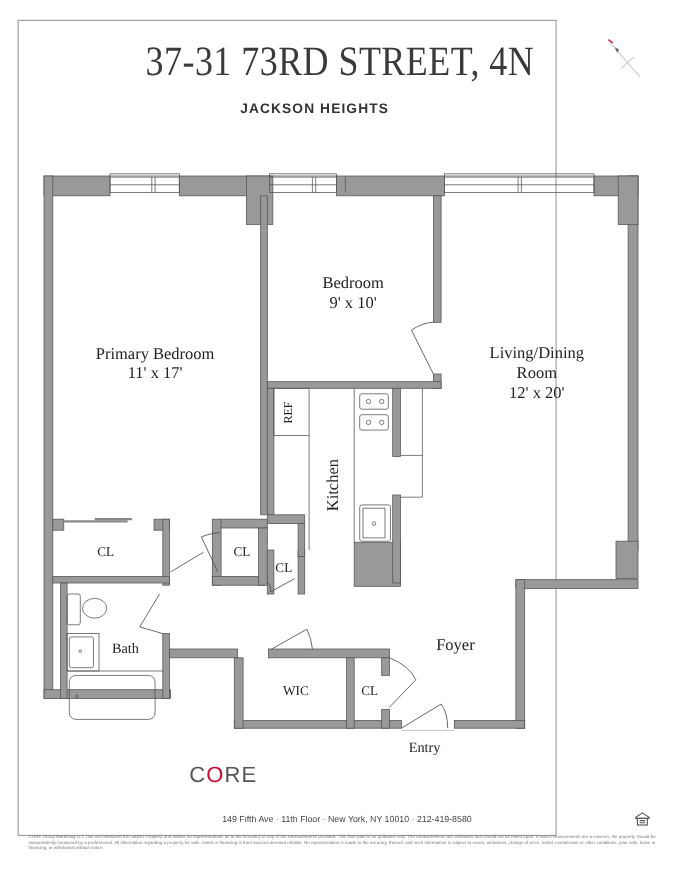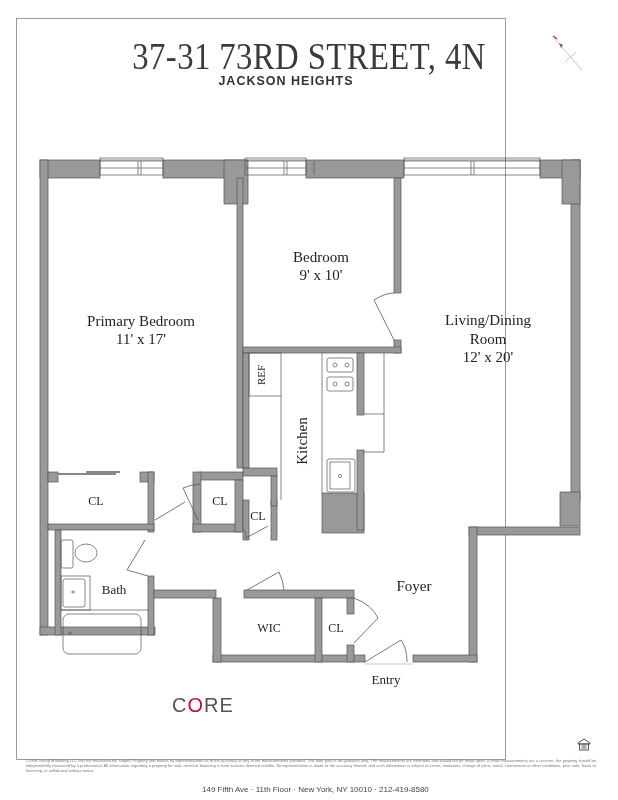--- a/index.html
+++ b/index.html
@@ -8,39 +8,39 @@
     position: absolute; left: 16px; top: 18px; width: 490px; height: 742px;
     border: 1px solid #9a9a9a; box-sizing: border-box; pointer-events: none;
   }
   .title {
     position: absolute; left: 0; top: 36px; width: 618px; text-align: center;
     font-family: "Liberation Serif", "DejaVu Serif", serif;
     font-size: 38px; color: #3a3a3a; letter-spacing: 0.5px; line-height: 40px;
     transform: scaleX(0.86); transform-origin: center;
   }
   .subtitle {
-    position: absolute; left: 0; top: 74px; width: 572px; text-align: center;
+    position: absolute; left: 0; top: 92px; width: 572px; text-align: center;
     font-family: "Liberation Sans", "DejaVu Sans", sans-serif;
     font-weight: bold; font-size: 12.5px; color: #333; letter-spacing: 1px;
   }
   .compass { position: absolute; left: 548px; top: 34px; width: 40px; height: 40px; }
   .plan { position: absolute; left: 0; top: 0; width: 618px; height: 800px; }
   .room-label {
     font-family: "Liberation Serif", "DejaVu Serif", serif; fill: #222;
   }
   .footer-core {
     position: absolute; left: 172px; top: 695px;
     font-family: "Liberation Sans", "DejaVu Sans", sans-serif;
     font-size: 20px; color: #555; letter-spacing: 1px; line-height: 20px;
   }
   .footer-core .o { color: #c8102e; }
   .footer-addr {
     position: absolute; left: 202px; top: 740px;
     font-family: "Liberation Sans", "DejaVu Sans", sans-serif;
-    font-size: 8px; color: #444; margin-top: 45px;
+    font-size: 8px; color: #444;
   }
   .footer-legal {
     position: absolute; left: 26px; top: 758px; width: 570px;
     font-family: "Liberation Sans", "DejaVu Sans", sans-serif;
     font-size: 4px; line-height: 5px; color: #777; text-align: justify;
   }
   .eho { position: absolute; left: 577px; top: 738px; width: 14px; height: 14px; }
 </style>
 </head>
 <body>

